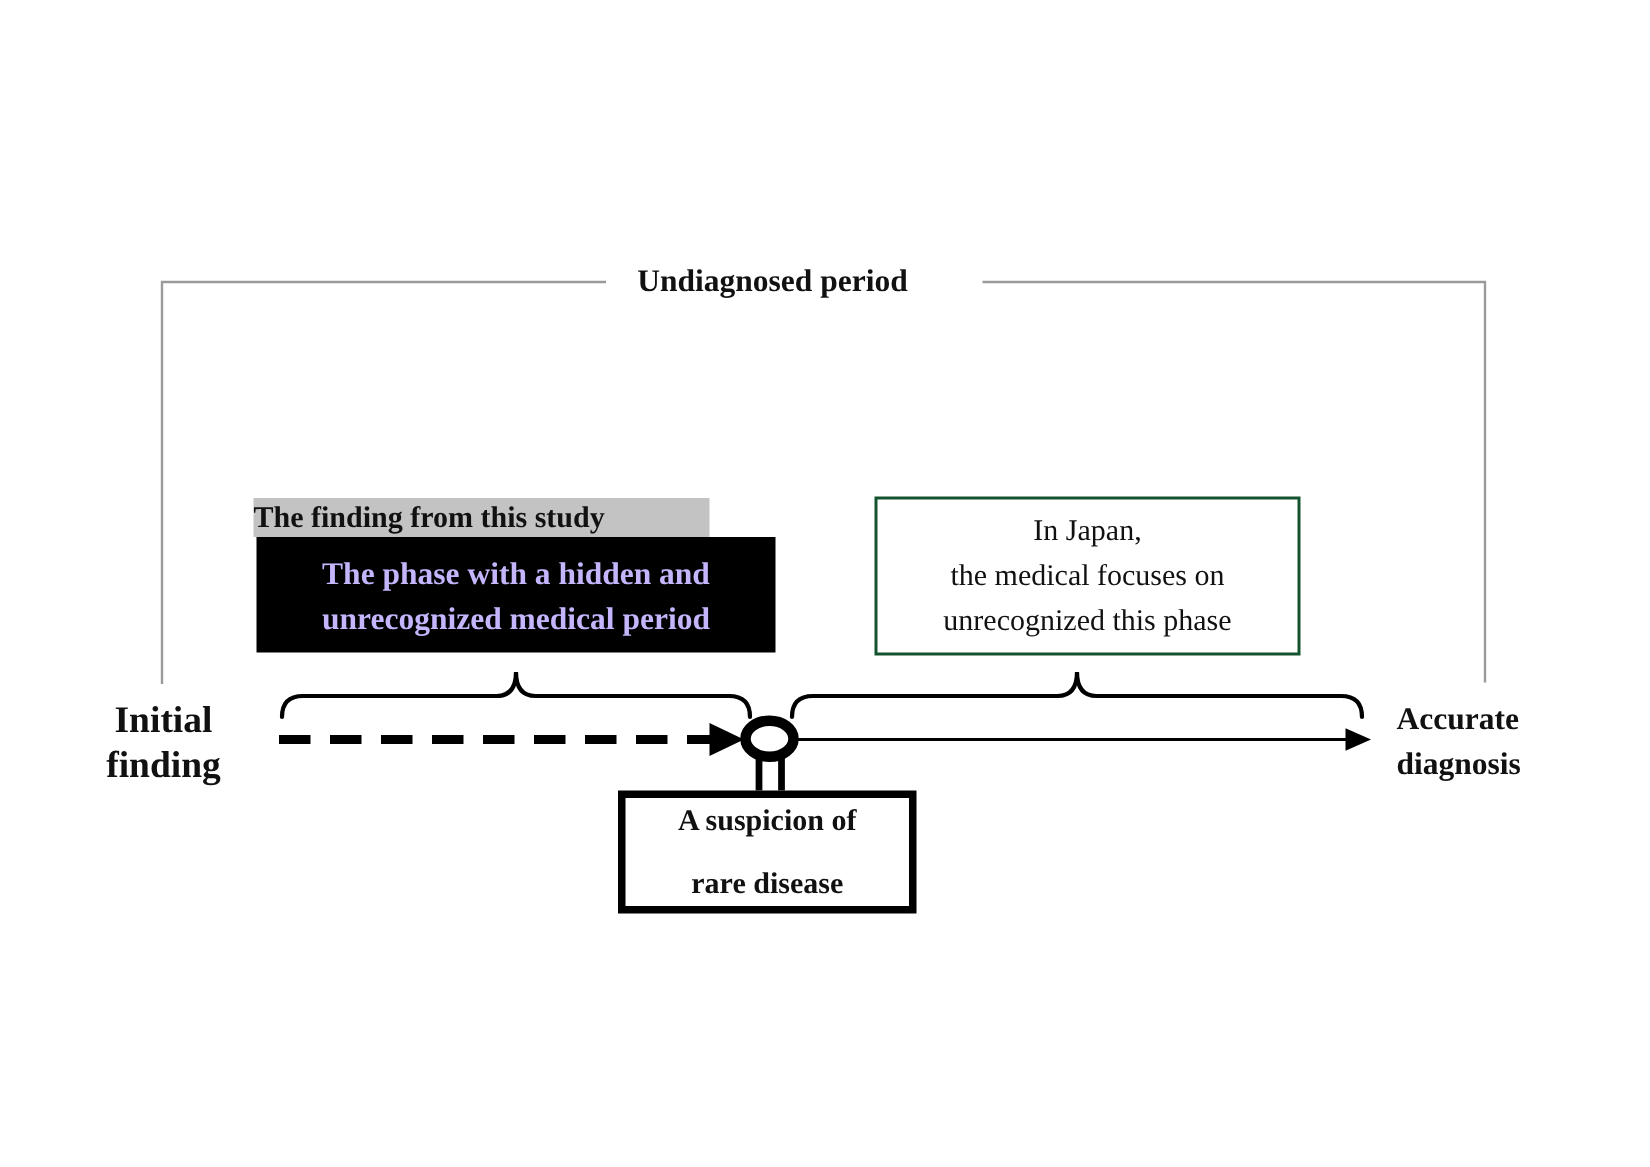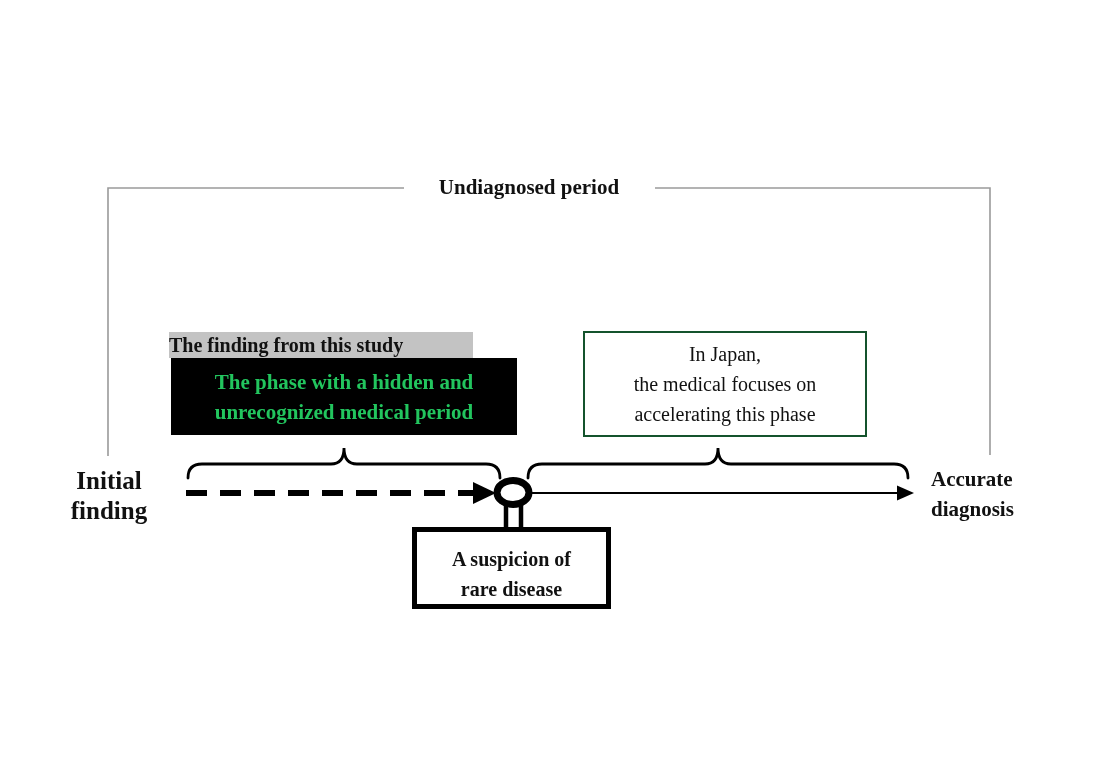--- a/index.html
+++ b/index.html
@@ -16,38 +16,38 @@
     color: #111111;
     overflow: hidden;
   }
   .abs { position: absolute; }
   svg.layer {
     position: absolute;
     left: 0; top: 0;
     width: 1100px; height: 778px;
   }
   .title {
-    left: 409px; top: 174px; width: 240px;
+    left: 395px; top: 174px; width: 240px;
     text-align: center;
     font-weight: bold;
     font-size: 21px;
     line-height: 26px;
   }
   .finding-label {
     left: 169px; top: 332px; width: 304px; height: 26px;
     background: #c3c3c3;
     font-weight: bold;
     font-size: 20px;
     line-height: 26px;
     text-align: left;
   }
   .phase-box {
     left: 171px; top: 358px; width: 346px; height: 77px;
     background: #000000;
-    color: #22c55e;
+    color: #c4b5fd;
     font-weight: bold;
     font-size: 21px;
     line-height: 30px;
     display: flex; flex-direction: column;
     justify-content: center;
     text-align: center;
   }
   .japan-box {
     left: 583px; top: 331px; width: 280px; height: 102px;
     background: #ffffff;
@@ -73,21 +73,21 @@
     line-height: 30px;
   }
   .suspicion-box {
     left: 412px; top: 527px; width: 189px; height: 72px;
     background: #ffffff;
     border: 5px solid #000000;
     font-weight: bold;
     font-size: 20px;
     line-height: 30px;
     display: flex; flex-direction: column;
-    justify-content: flex-end;
+    justify-content: space-between;
     text-align: center;
   }
 </style>
 </head>
 <body>
 
 <div class="canvas">
 
   <svg class="layer" viewBox="0 0 1100 778" xmlns="http://www.w3.org/2000/svg">
 
@@ -114,21 +114,21 @@
   <div class="abs finding-label">The finding from this study</div>
 
   <div class="abs phase-box">
     <span>The phase with a hidden and</span>
     <span>unrecognized medical period</span>
   </div>
 
   <div class="abs japan-box">
     <span>In Japan,</span>
     <span>the medical focuses on</span>
-    <span>accelerating this phase</span>
+    <span>unrecognized this phase</span>
   </div>
 
   <div class="abs initial-label">
     <div>Initial</div>
     <div>finding</div>
   </div>
 
   <div class="abs accurate-label">
     <div>Accurate</div>
     <div>diagnosis</div>

